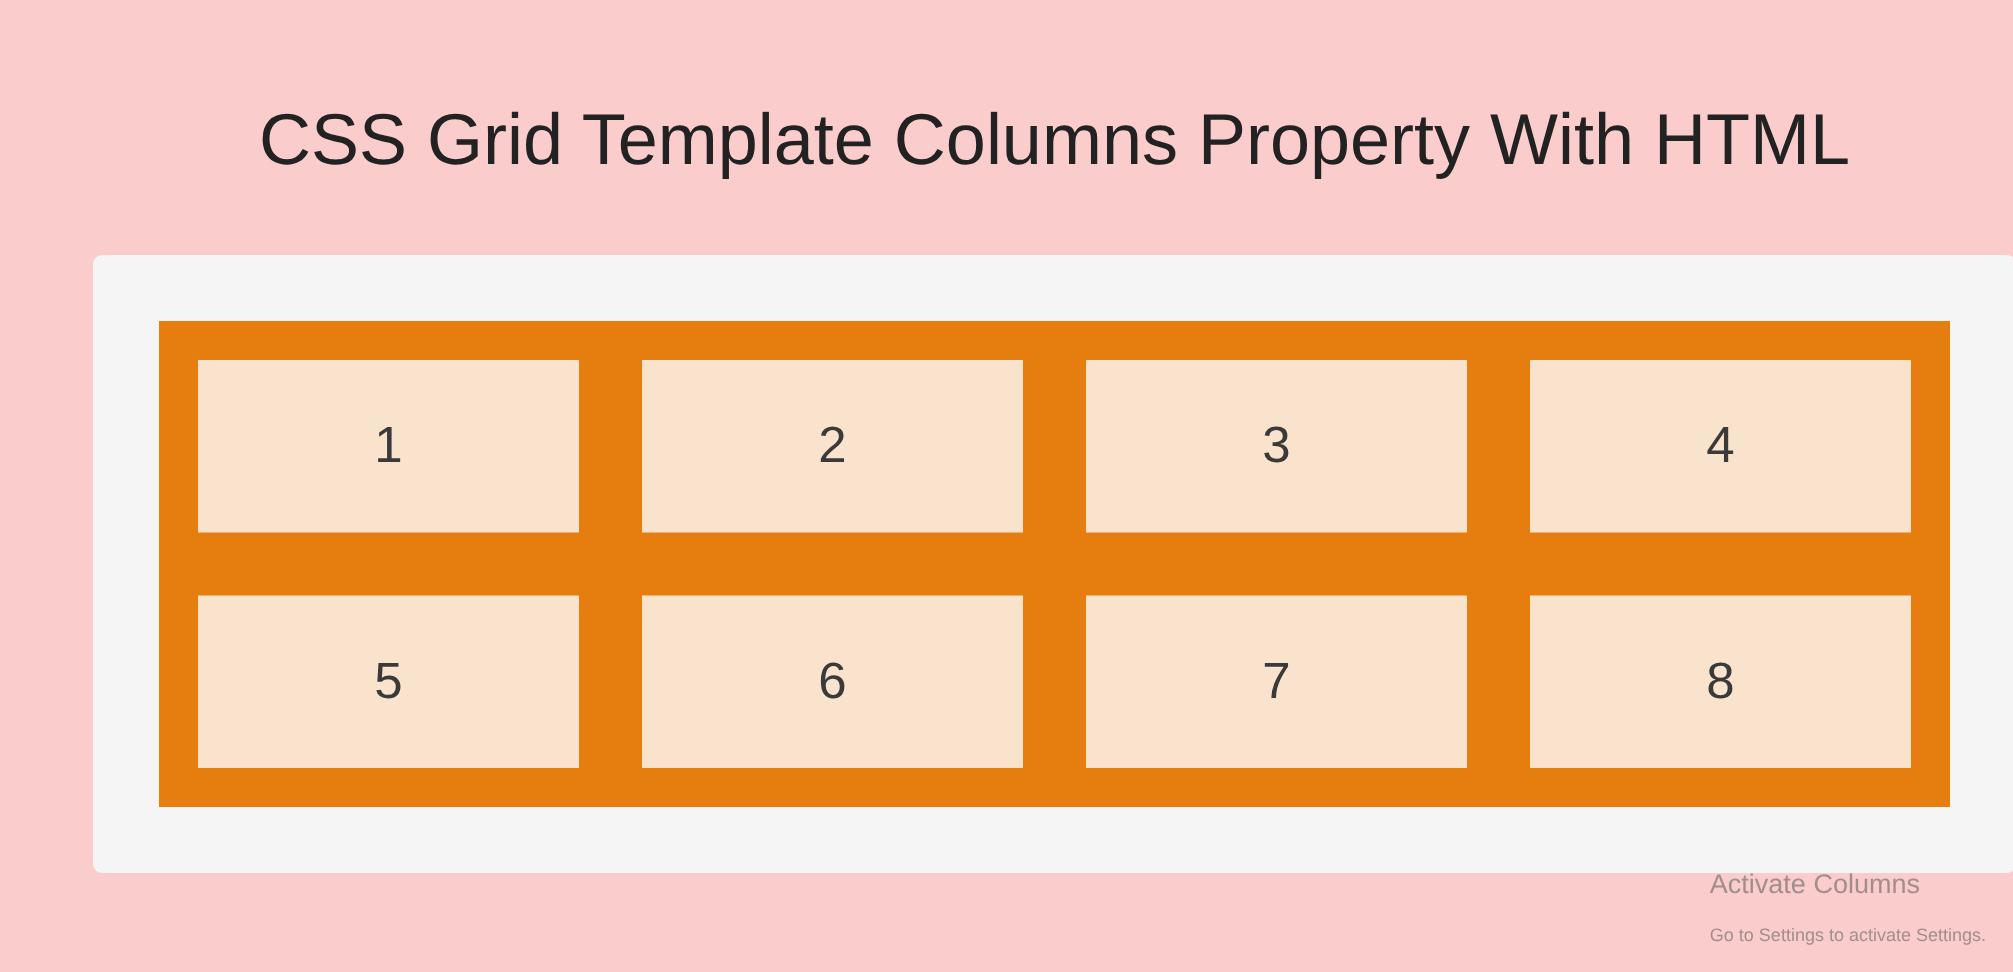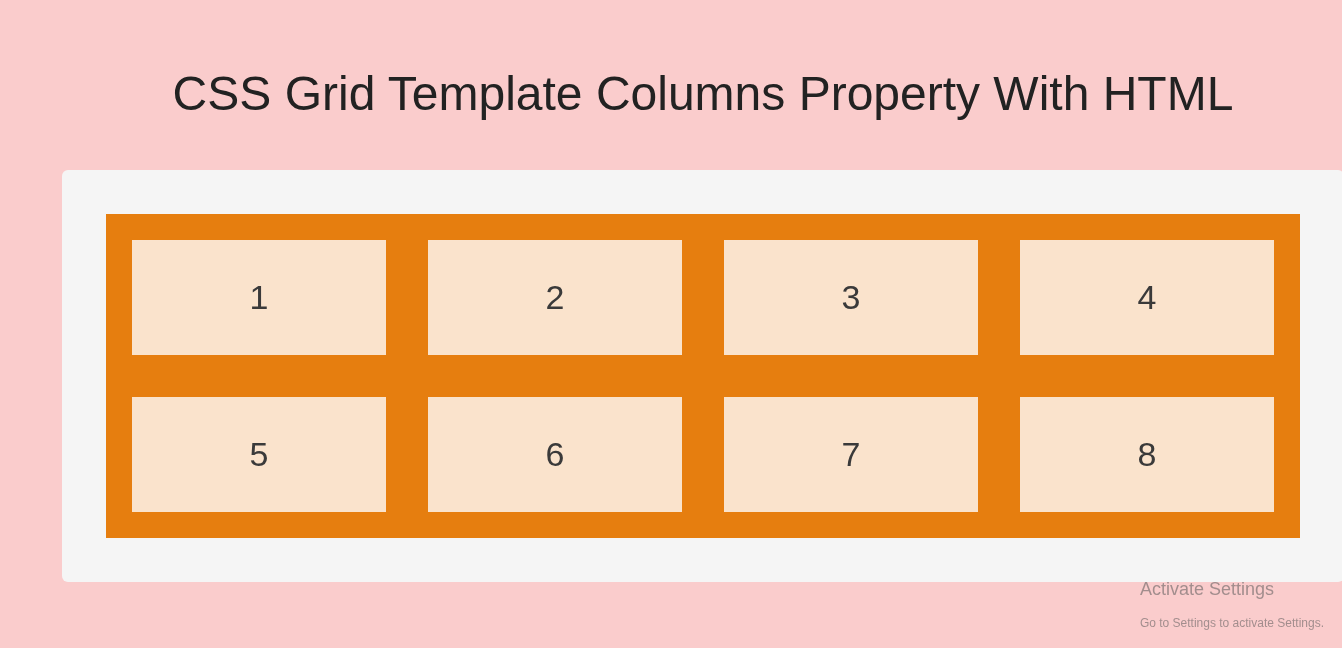--- a/index.html
+++ b/index.html
@@ -73,15 +73,15 @@
     <div class="grid-item">3</div>
     <div class="grid-item">4</div>
     <div class="grid-item">5</div>
     <div class="grid-item">6</div>
     <div class="grid-item">7</div>
     <div class="grid-item">8</div>
   </div>
 </div>
 
 <div class="watermark">
-  <div class="wm-title">Activate Settings</div>
+  <div class="wm-title">Activate Columns</div>
   <div class="wm-sub">Go to Settings to activate Settings.</div>
 </div>
 
 </body></html>

